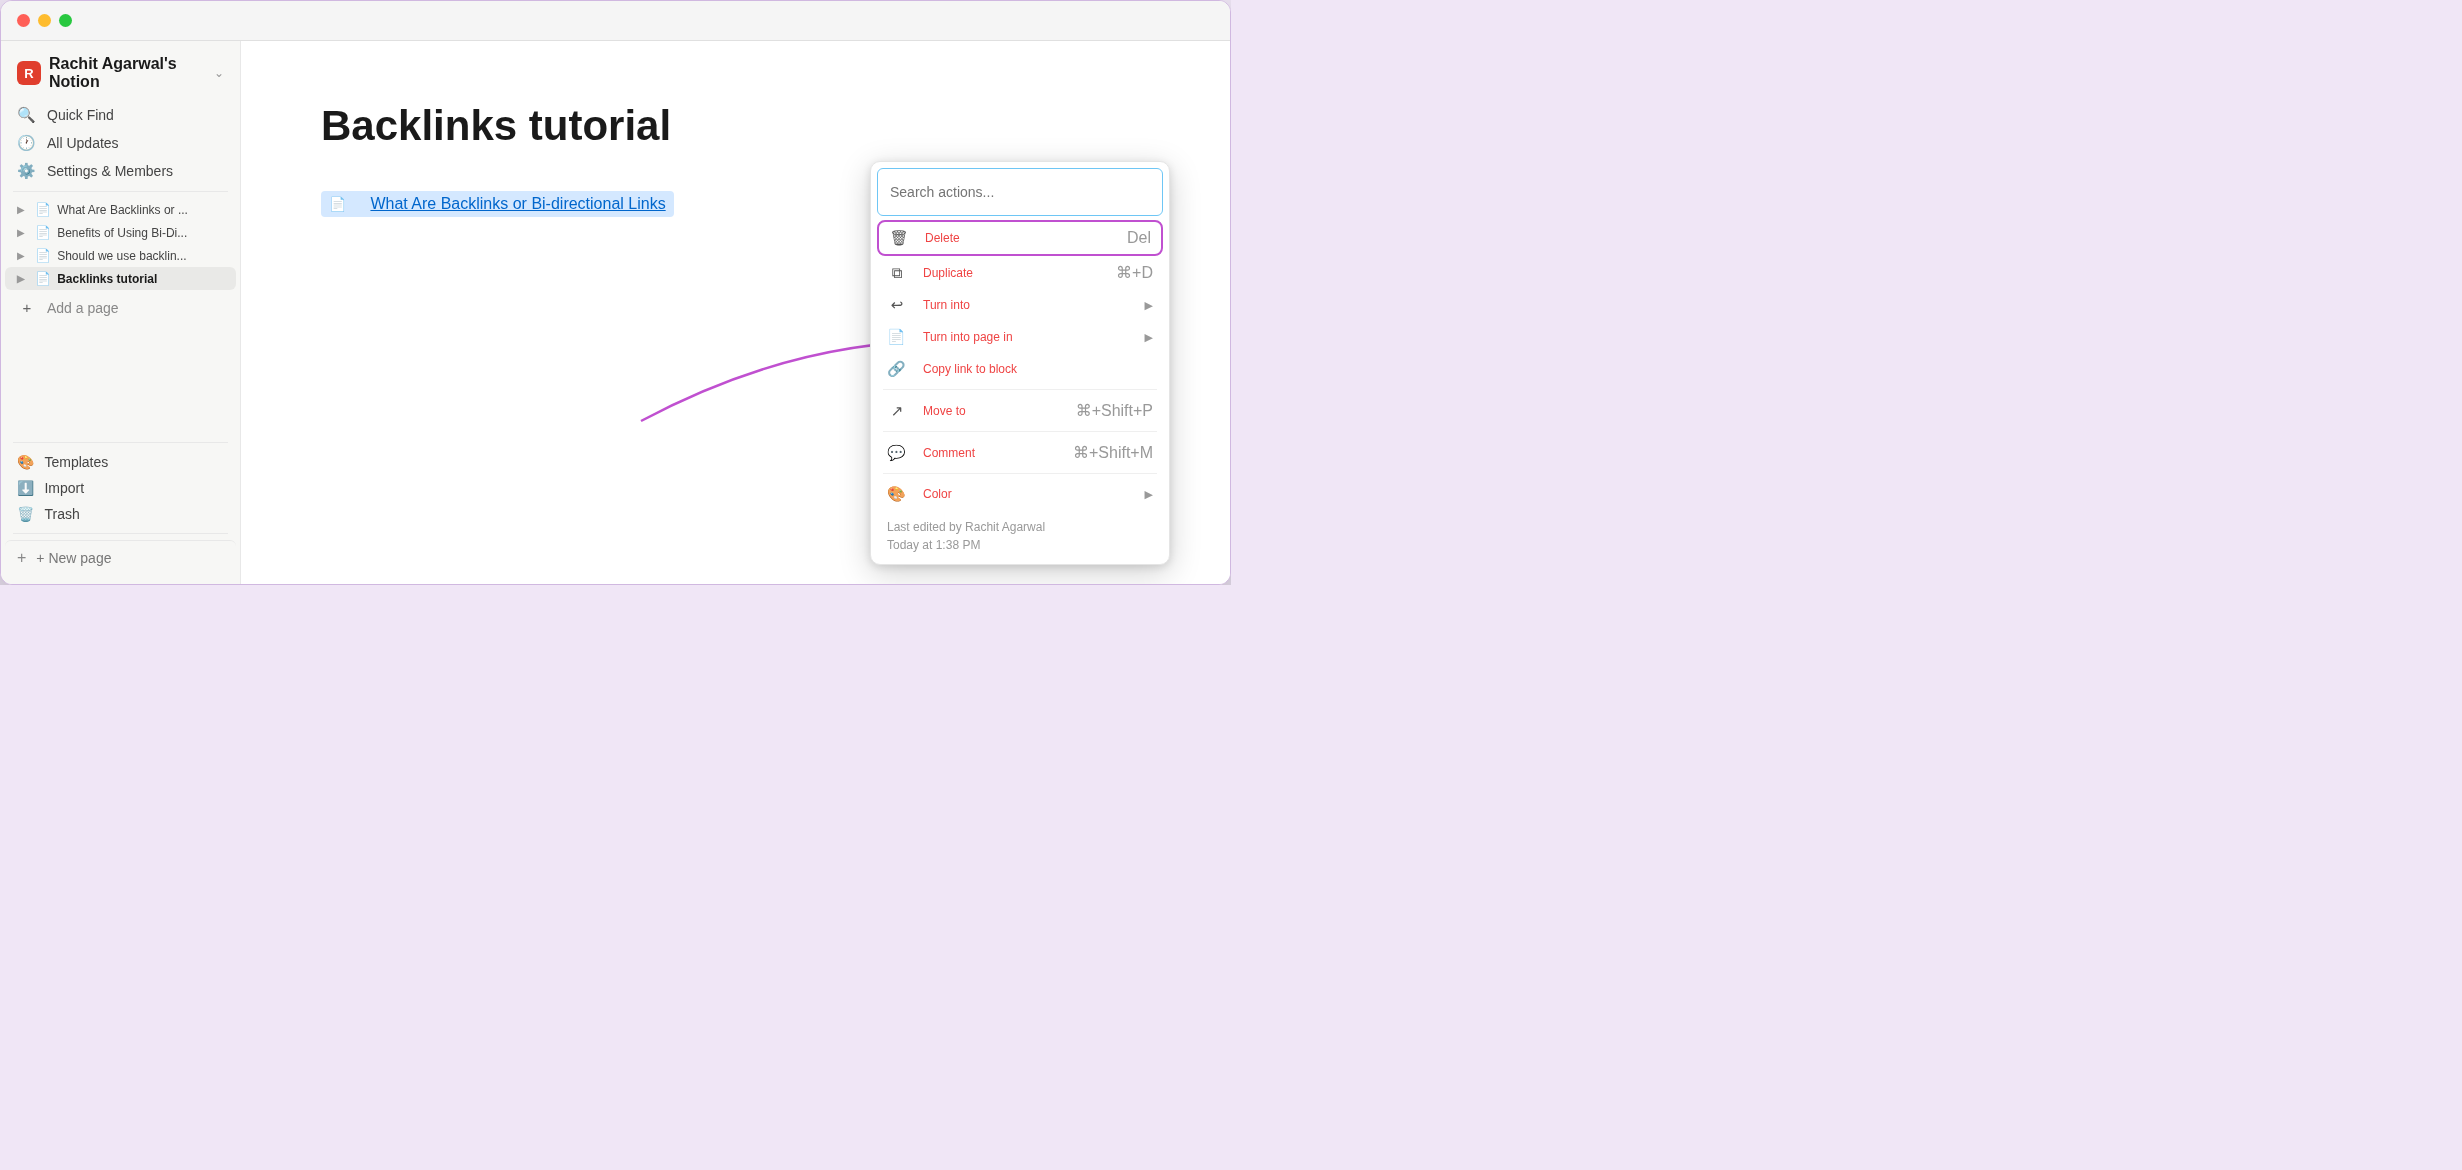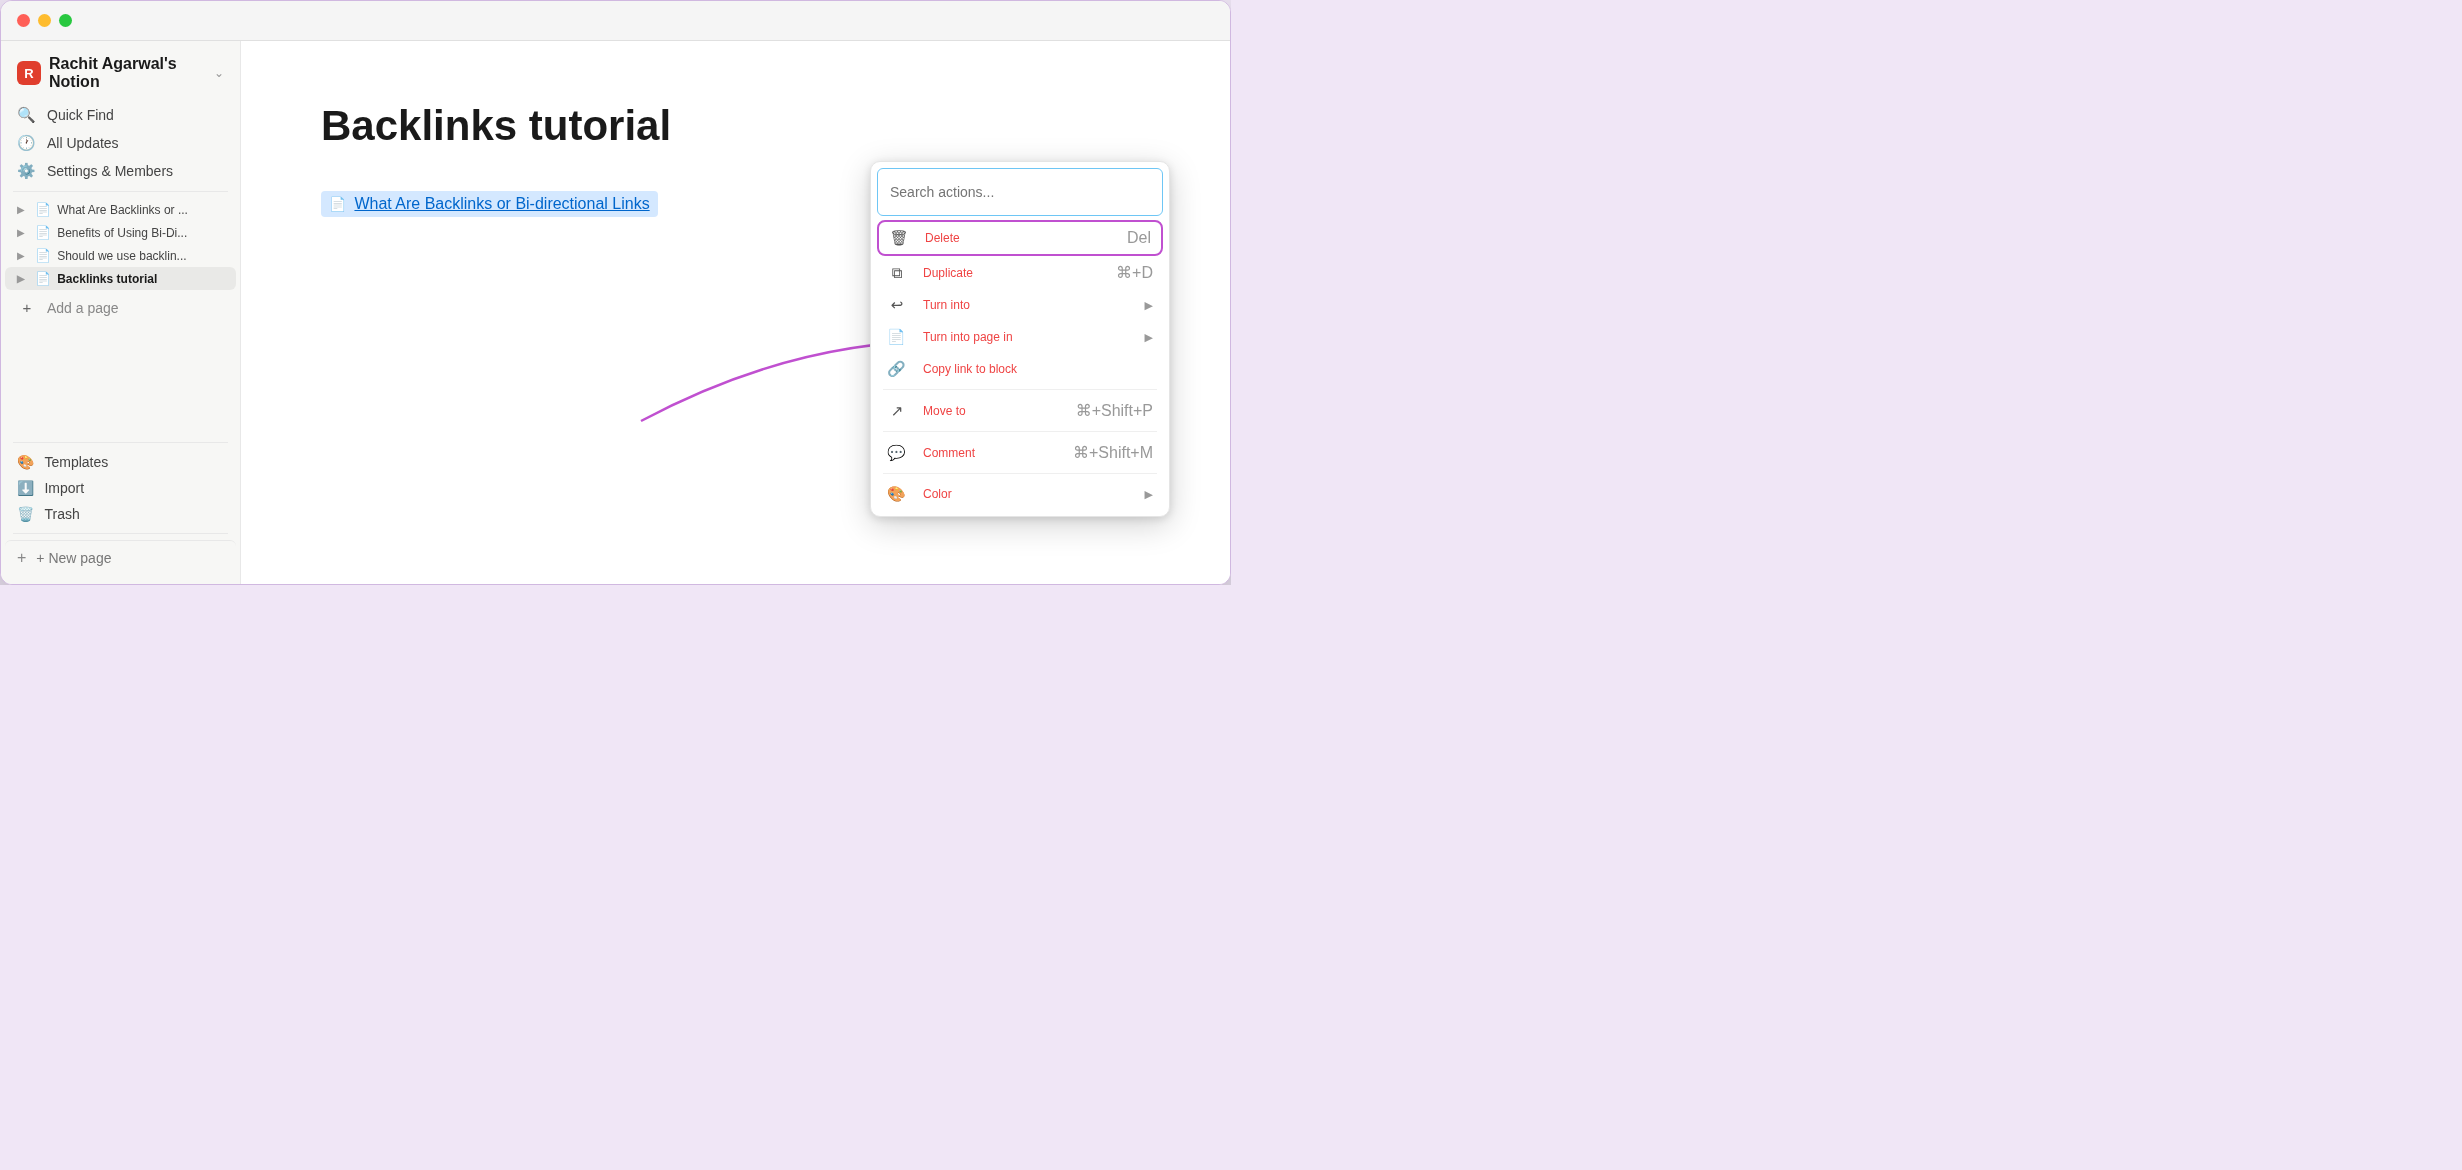--- a/index.html
+++ b/index.html
@@ -226,20 +226,21 @@
     .block-icon {
       font-size: 14px;
       color: #555;
     }
 
     .block-text {
       font-size: 16px;
       color: #1a1a1a;
       text-decoration: underline;
       color: #0066cc;
+      margin-left: 16px;
     }
 
     
     .context-menu {
       position: absolute;
       top: 120px;
       right: 60px;
       width: 300px;
       background: #ffffff;
       border-radius: 10px;
@@ -485,16 +486,20 @@
         </div>
 
         <div class="menu-separator"></div>
 
         <div class="menu-item">
           <span class="menu-icon">🎨</span>
           <span class="menu-label">Color</span>
           <span class="menu-arrow">▶</span>
         </div>
 
+        <div class="menu-footer">
+          <div>Last edited by Rachit Agarwal</div>
+          <div>Today at 1:38 PM</div>
+        </div>
       </div>
     </div>
   </div>
 </div>
 
 </body></html>

